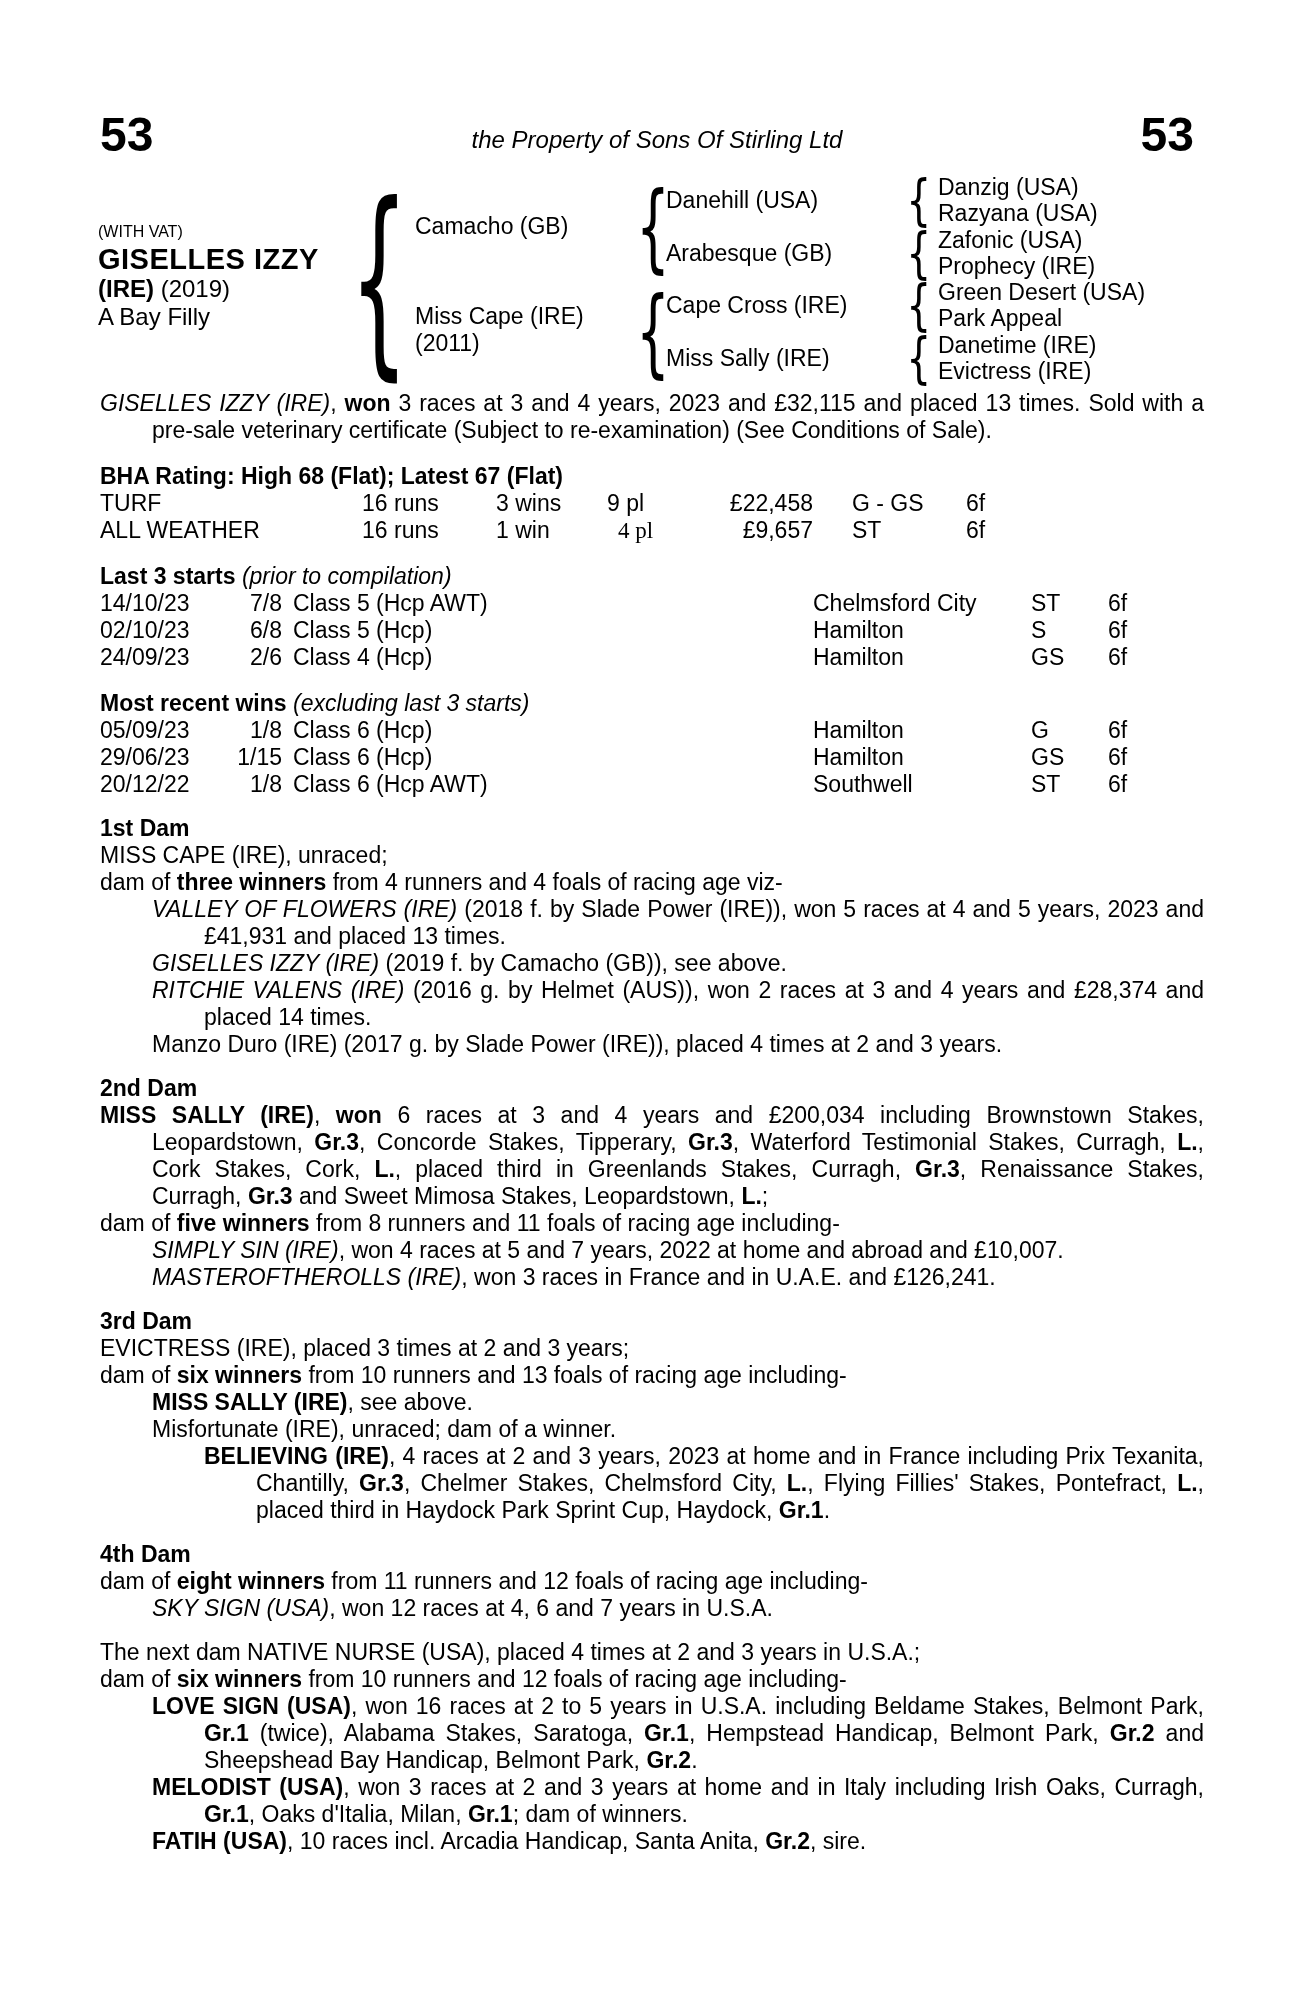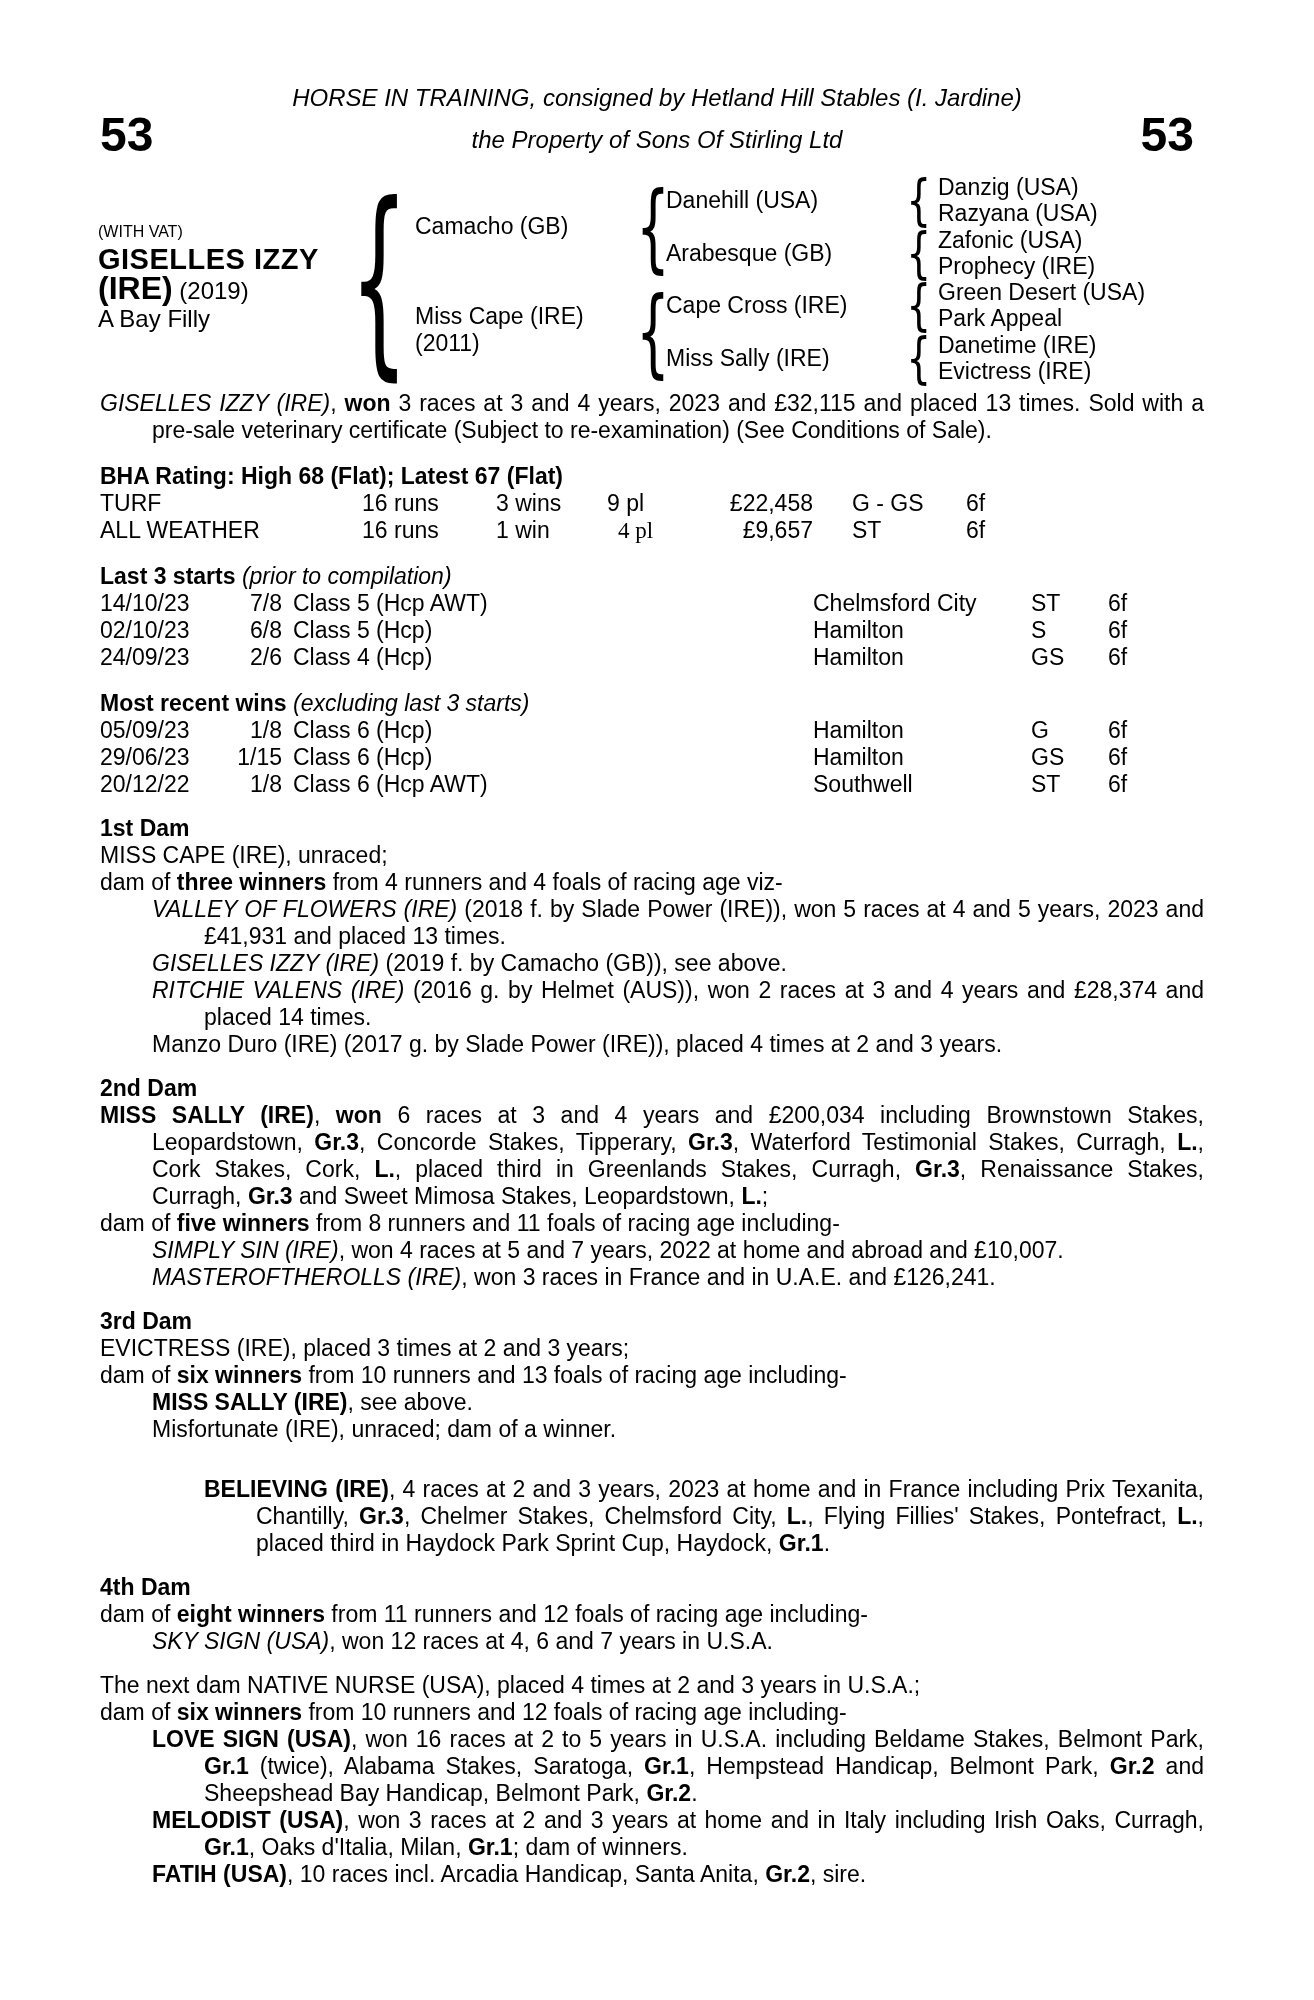--- a/index.html
+++ b/index.html
@@ -11,47 +11,46 @@
   .lotnum{position:absolute;top:112px;font-size:48px;line-height:46px;font-weight:700;}
   .lotnum-left{left:100px;}
   .lotnum-right{right:120px;}
   
   .pedigree{position:absolute;left:96px;top:168px;width:1170px;height:245px;}
   .ped{position:absolute;white-space:nowrap;}
   .lotblock{position:absolute;left:2px;top:50px;}
   .lot-vat{font-size:16px;line-height:27px;}
   .lot-name{font-size:29px;line-height:29px;font-weight:700;letter-spacing:.5px;}
   .lot-ireyear{font-size:24px;line-height:29px;}
-  .lot-ire{font-weight:700;font-size:32px;}
+  .lot-ire{font-weight:700;font-size:24px;}
   .lot-filly{font-size:24px;line-height:27px;}
   .br{position:absolute;display:flex;align-items:center;justify-content:center;font-family:"DejaVu Sans",sans-serif;}
   .br span{line-height:1;display:block;}
   .br-xl span{font-size:205px;transform:scaleX(.45);}
   .br-lg span{font-size:97px;transform:scaleX(.55);}
   .br-sm span{font-size:56px;transform:scaleX(.7);}
   
   .body{position:absolute;left:100px;top:390px;width:1104px;}
   .para{text-align:justify;}
   .ph0{margin-left:52px;text-indent:-52px;}
   .ph1{margin-left:104px;text-indent:-52px;}
-  .ph2{margin-left:156px;text-indent:-52px;margin-top:33px;}
+  .ph2{margin-left:156px;text-indent:-52px;}
   .h-b{font-weight:700;}
   .rt-b{font-weight:700;}
   .rt-i{font-style:italic;}
   .block{margin-top:19px;}
   .sect{margin-top:17px;}
   .trow{position:relative;height:27px;}
   .tc{position:absolute;top:0;white-space:nowrap;}
 </style>
 </head>
 <body>
 
 <div class="page">
 
-  <div class="hdr hdr1">HORSE IN TRAINING, consigned by Hetland Hill Stables (I. Jardine)</div>
   <div class="hdr hdr2">the Property of Sons Of Stirling Ltd</div>
   <div class="lotnum lotnum-left">53</div>
   <div class="lotnum lotnum-right">53</div>
 
   <div class="pedigree">
 
     <div class="lotblock">
       <div class="lot-vat">(WITH VAT)</div>
       <div class="lot-name">GISELLES IZZY</div>
       <div class="lot-ireyear"><span class="lot-ire">(IRE)</span><span> </span><span>(2019)</span></div>

